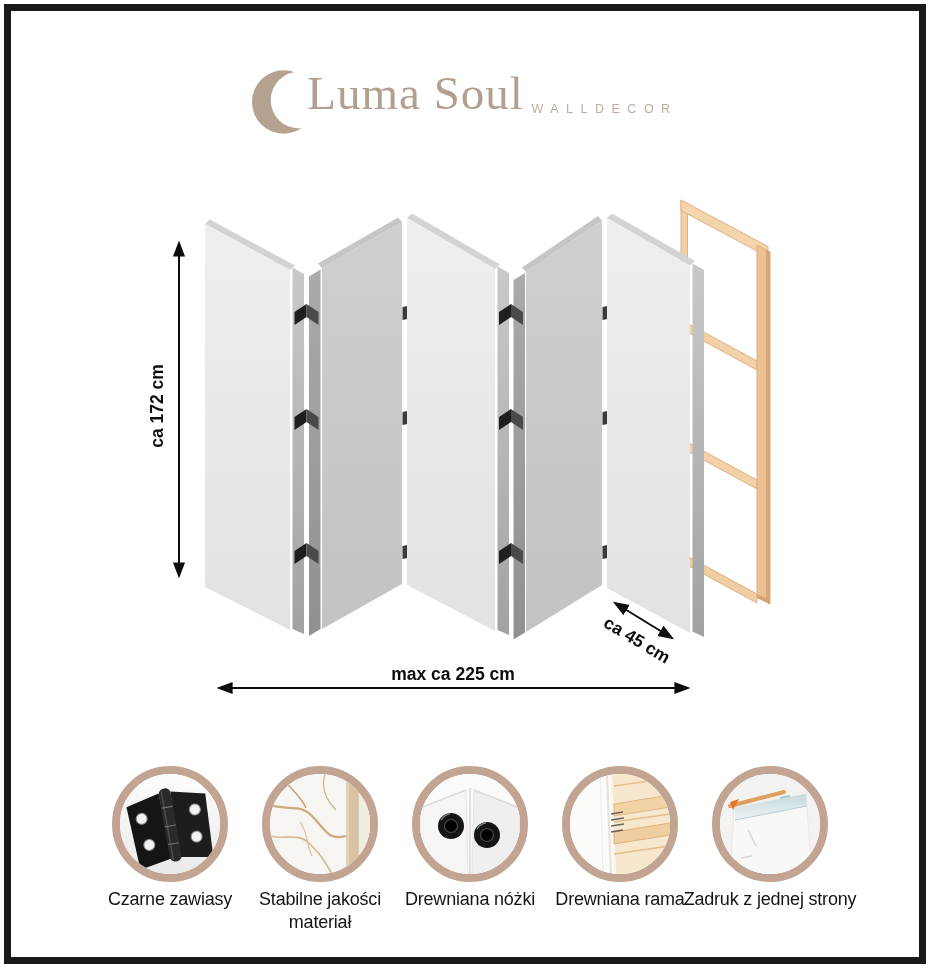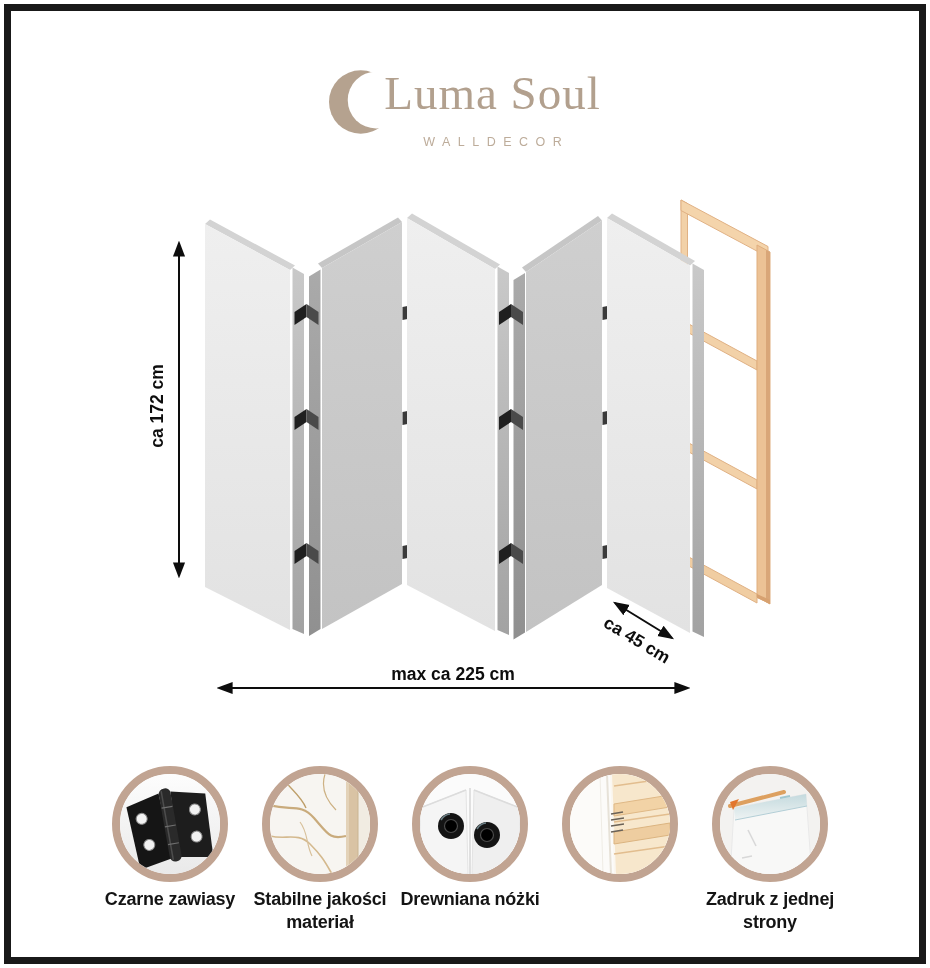--- a/index.html
+++ b/index.html
@@ -8,37 +8,37 @@
   }
   html,body{margin:0;padding:0;background:#fff;}
   .stage{position:relative;width:930px;height:968px;background:#fff;overflow:hidden;
          font-family:"Liberation Sans", sans-serif;}
   .image-border{position:absolute;inset:4px;border:7px solid var(--border);pointer-events:none;}
 
   
   .logo{position:absolute;top:60px;left:0;right:0;display:flex;justify-content:center;
         align-items:flex-start;gap:5px;}
   .crescent{margin-top:6px;}
-  .logo-text{display:flex;flex-direction:column;align-items:center;margin-top:10px;}
+  .logo-text{display:flex;flex-direction:row;align-items:flex-end;margin-top:10px;}
   .brand-name{font-family:"Liberation Serif", serif;font-size:47px;line-height:46px;
               color:var(--brand);letter-spacing:1px;white-space:nowrap;}
   .brand-sub{font-size:12.5px;letter-spacing:7.5px;color:var(--brand-sub);
              margin-top:19px;text-indent:7.5px;white-space:nowrap;}
 
   
   .diagram{position:absolute;top:0;left:0;}
   .dim-text{font-family:"Liberation Sans", sans-serif;font-weight:bold;font-size:17.5px;fill:#0d0d0d;}
 
   
   .feature{position:absolute;top:766px;width:116px;}
   .badge{width:116px;height:116px;border-radius:50%;border:8px solid var(--ring);
          box-sizing:border-box;overflow:hidden;background:#fff;}
   .badge svg{display:block;width:100px;height:100px;}
   .feature-label{position:absolute;top:122px;left:50%;transform:translateX(-50%);
-                 width:180px;text-align:center;font-weight:bold;font-size:18px;
+                 width:180px;text-align:center;font-weight:normal;font-size:18px;
                  line-height:23px;color:var(--label);letter-spacing:-0.2px;}
 </style>
 </head>
 <body>
 
 <div class="stage">
   <div class="image-border"></div>
 
   <header class="logo">
     <svg class="crescent" width="50" height="72" viewBox="-16 0 52 74">
@@ -262,20 +262,21 @@
         <path d="M37,0 L41,100" stroke="#e7e2d8" stroke-width="2" fill="none"></path>
         <path d="M30,0 L33,100" stroke="#efece5" stroke-width="1" fill="none"></path>
         <g>
           <line x1="41" y1="40" x2="53" y2="38" stroke="#6a6258" stroke-width="1.4"></line>
           <line x1="41" y1="46" x2="54" y2="44" stroke="#6a6258" stroke-width="1.4"></line>
           <line x1="41" y1="52" x2="54" y2="50" stroke="#6a6258" stroke-width="1.4"></line>
           <line x1="41" y1="58" x2="53" y2="56" stroke="#6a6258" stroke-width="1.4"></line>
         </g>
       </svg>
     </div>
+    <div class="feature-label">Drewniana rama</div>
   </div>
 
   <div class="feature" style="left:712px">
     <div class="badge">
       <svg viewBox="0 0 100 100">
         <defs>
             <linearGradient id="tealg" x1="0" y1="0" x2="0" y2="1">
           <stop offset="0" stop-color="#c4dade"></stop>
               <stop offset="1" stop-color="#eef3f3"></stop>
             </linearGradient>

